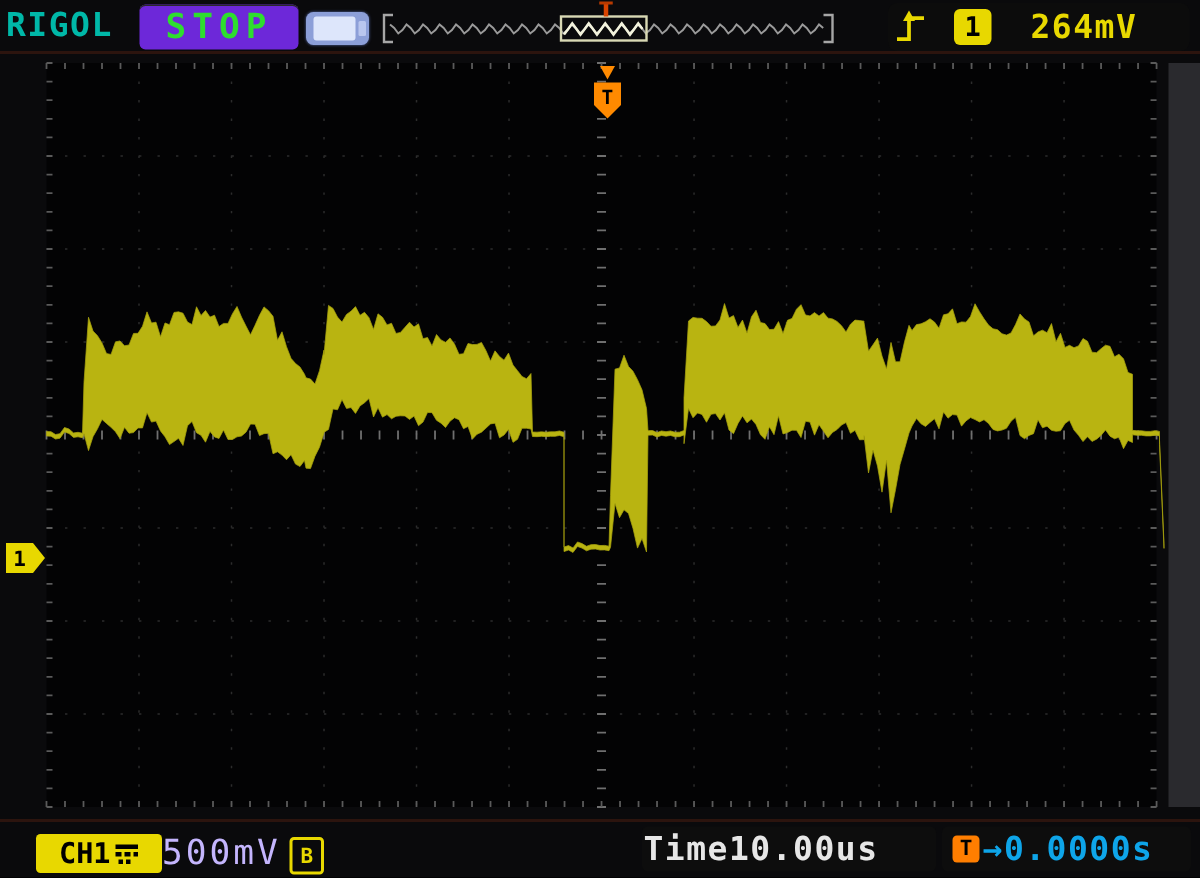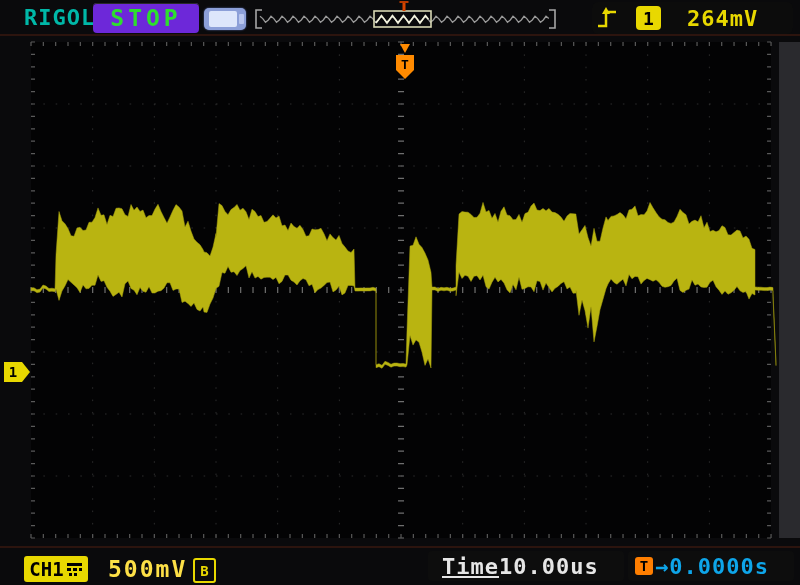--- a/index.html
+++ b/index.html
@@ -1,45 +1,45 @@
 <!DOCTYPE html>
 <html><head>
 <meta charset="utf-8">
 <style>
   html,body{margin:0;padding:0;background:#000;}
   #screen{position:relative;width:800px;height:585px;background:#0a0a0c;overflow:hidden;
           font-family:"DejaVu Sans Mono","Liberation Mono",monospace;}
   #scope-svg{position:absolute;left:0;top:0;z-index:1;}
   .abs{position:absolute;z-index:3;}
   
-  #brand{left:24px;top:5px;font-size:22px;font-weight:bold;letter-spacing:1px;color:#00b8a8;}
+  #brand{left:4px;top:5px;font-size:22px;font-weight:bold;letter-spacing:1px;color:#00b8a8;}
   #stop-box{left:93px;top:3px;width:106px;height:30px;background:#6d28d9;border-radius:4px;
             box-shadow:inset 0 1px 0 #2a2a2a;display:flex;align-items:center;justify-content:center;}
   #stop-box span{color:#2ede2e;font-size:23px;font-weight:bold;letter-spacing:4px;}
   #usb{left:204px;top:8px;width:42px;height:22px;background:#8c9fd8;border-radius:5px;
        box-shadow:0 0 2px #5a6eae;}
   #usb .inner{position:absolute;left:5px;top:3px;width:28px;height:16px;background:#dde6fb;border-radius:2px;}
   #usb .nub{position:absolute;right:2px;top:6px;width:5px;height:10px;background:#b9c6ee;border-radius:1px;}
   #trig-box{left:592px;top:2px;width:201px;height:32px;background:#0c0c0c;border-radius:6px;
             display:flex;align-items:center;}
   #trig-ch{width:25px;height:24px;background:#e8d800;border-radius:4px;color:#000;
            font-size:18px;font-weight:bold;display:flex;align-items:center;justify-content:center;margin-left:14px;}
   #trig-level{color:#e8d800;font-size:22px;font-weight:bold;letter-spacing:1px;margin-left:26px;}
   
-  #ch1-box{left:24px;top:556px;width:64px;height:26px;background:#e8d800;border-radius:3px;
+  #ch1-box{left:24px;top:556px;width:84px;height:26px;background:#e8d800;border-radius:3px;
            display:flex;align-items:center;justify-content:center;gap:3px;}
   #ch1-box .lbl{color:#000;font-size:19px;font-weight:bold;letter-spacing:0px;}
   .coup{position:relative;width:16px;height:14px;}
   .coup i{position:absolute;background:#000;height:3px;}
-  #volt-scale{left:108px;top:556px;color:#fde047;font-size:23px;font-weight:bold;letter-spacing:2px;}
+  #volt-scale{left:108px;top:556px;color:#c4b5fd;font-size:23px;font-weight:normal;letter-spacing:2px;}
   #bw-box{left:193px;top:558px;width:19px;height:21px;border:2px solid #e8d800;border-radius:3px;
           color:#e8d800;font-size:14px;font-weight:bold;display:flex;align-items:center;justify-content:center;}
   #time-box{left:428px;top:551px;width:196px;height:30px;background:#0d0d0d;border-radius:4px;
             display:flex;align-items:center;color:#e6e6e6;font-size:22px;font-weight:bold;}
-  #time-box .t-lbl{margin-left:14px;letter-spacing:1px;text-decoration:underline;}
+  #time-box .t-lbl{margin-left:1px;letter-spacing:1px;}
   #time-box .t-val{letter-spacing:1px;}
   #toff-box{left:628px;top:551px;width:166px;height:30px;background:#0d0d0d;border-radius:4px;
             display:flex;align-items:center;}
   #toff-t{width:18px;height:18px;background:#ff7e00;border-radius:3px;color:#000;font-size:14px;
           font-weight:bold;display:flex;align-items:center;justify-content:center;margin-left:7px;}
   #toff-val{color:#0ea5e9;font-size:22px;font-weight:bold;letter-spacing:1px;margin-left:2px;}
   .sep{position:absolute;left:0;width:800px;height:2px;background:rgba(110,40,20,0.35);z-index:2;}
 </style>
 </head>
 <body>

